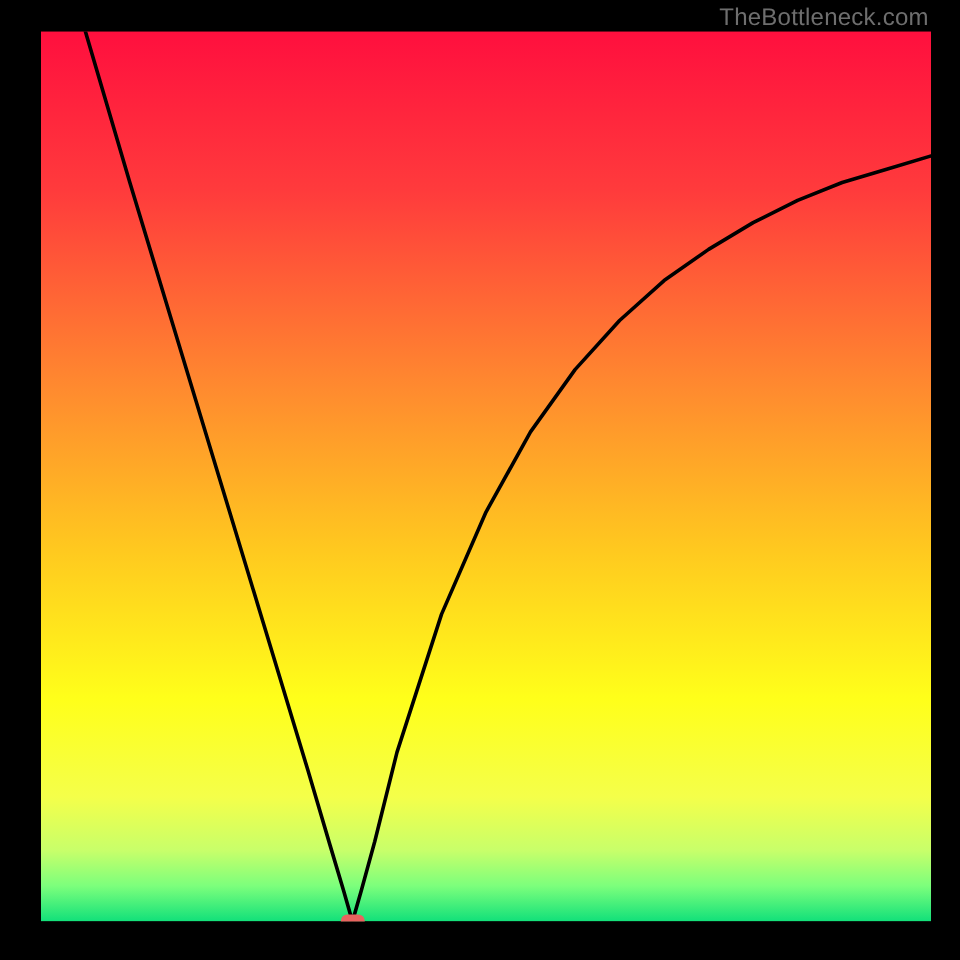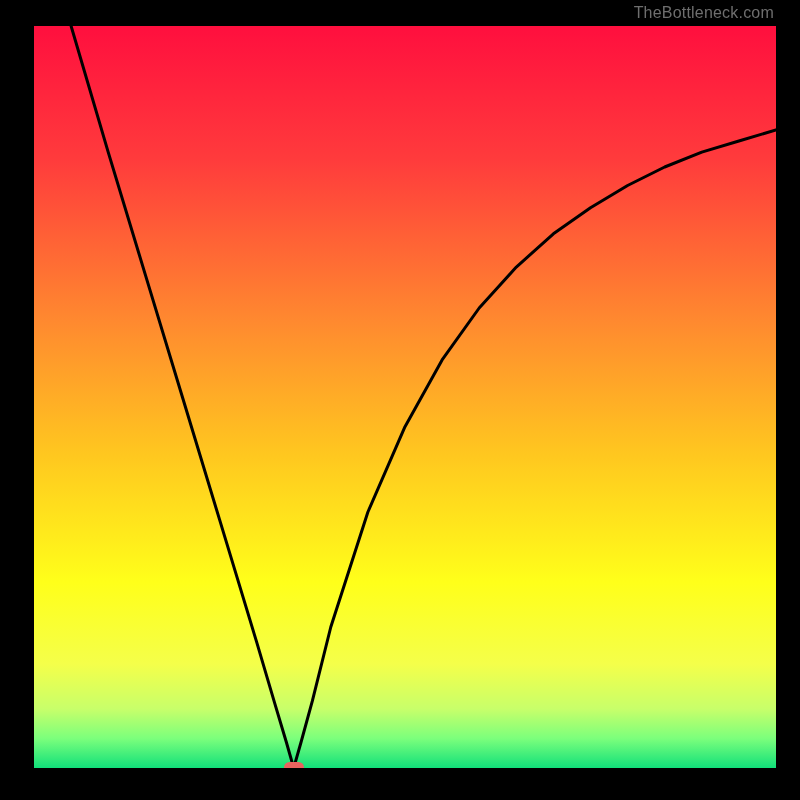--- a/index.html
+++ b/index.html
@@ -31,21 +31,21 @@
     left: 0;
     top: 0;
     width: 100%;
     height: 100%;
   }
   .watermark {
     position: absolute;
     top: 4px;
     right: 26px;
     color: #6e6e6e;
-    font-size: 16px;
+    font-size: 20px;
     font-weight: 500;
     letter-spacing: 0.2px;
   }
   .marker {
     position: absolute;
     width: 20px;
     height: 11px;
     background: #e9635f;
     border-radius: 6px;
   }

